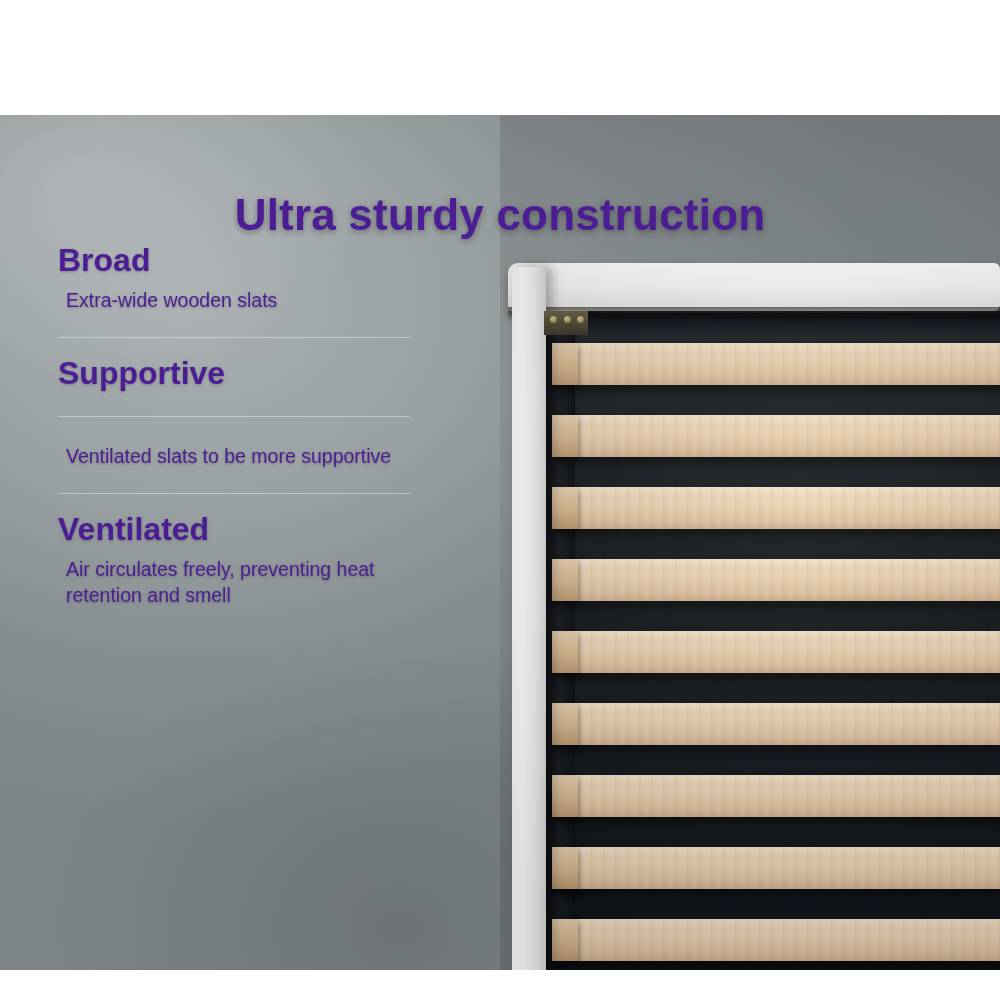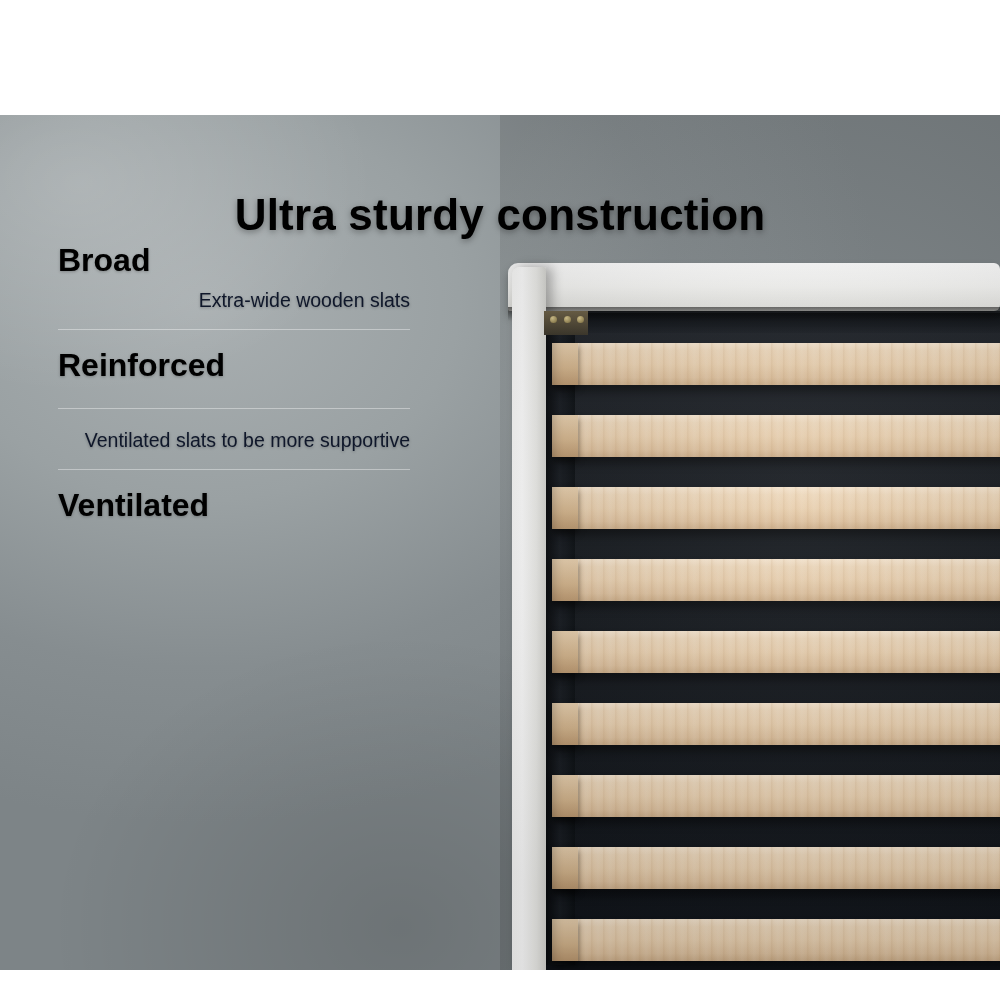--- a/index.html
+++ b/index.html
@@ -178,21 +178,21 @@
     background: radial-gradient(ellipse 560px 600px at 60% 45%, rgba(255,255,255,0.05), rgba(0,0,0,0.12) 80%);
   }
 
   
   #headline {
     position: absolute;
     left: 0;
     top: 46px;
     width: 1000px;
     text-align: center;
-    color: #000000;
+    color: #4c1d95;
     font-size: 44px;
     font-weight: 700;
     letter-spacing: 0.2px;
     text-shadow: 0 2px 6px rgba(0,0,0,0.35);
   }
 
   
   #features {
     position: absolute;
     left: 58px;
@@ -201,35 +201,34 @@
   }
   .feature {
     position: relative;
     padding-bottom: 16px;
   }
   .feature + .feature {
     border-top: 1px solid rgba(255,255,255,0.38);
     padding-top: 18px;
   }
   .feature-title {
-    color: #000000;
+    color: #4c1d95;
     font-size: 32px;
     font-weight: 700;
     line-height: 1.12;
     margin: 0 0 8px 0;
     text-shadow: 0 1px 3px rgba(0,0,0,0.25);
   }
   .feature-desc {
-    color: #0f172a;
+    color: #4c1d95;
     font-size: 19.5px;
     font-weight: 400;
     line-height: 1.35;
-    margin: 0;
+    margin: 8px;
     text-shadow: 0 1px 3px rgba(0,0,0,0.28);
-    text-align: right;
   }
 </style>
 </head>
 <body>
 
 <div id="poster">
 
   <div id="panel">
 
     <div id="backdrop"></div>
@@ -281,26 +280,27 @@
     <h1 id="headline">Ultra sturdy construction</h1>
 
     <div id="features">
 
       <div class="feature">
         <p class="feature-title">Broad</p>
         <p class="feature-desc">Extra-wide wooden slats</p>
       </div>
 
       <div class="feature">
-        <p class="feature-title">Reinforced</p>
+        <p class="feature-title">Supportive</p>
       </div>
 
       <div class="feature">
         <p class="feature-desc">Ventilated slats to be more supportive</p>
       </div>
 
       <div class="feature">
         <p class="feature-title">Ventilated</p>
+        <p class="feature-desc">Air circulates freely, preventing heat retention and smell</p>
       </div>
 
     </div>
   </div>
 </div>
 
 </body></html>

